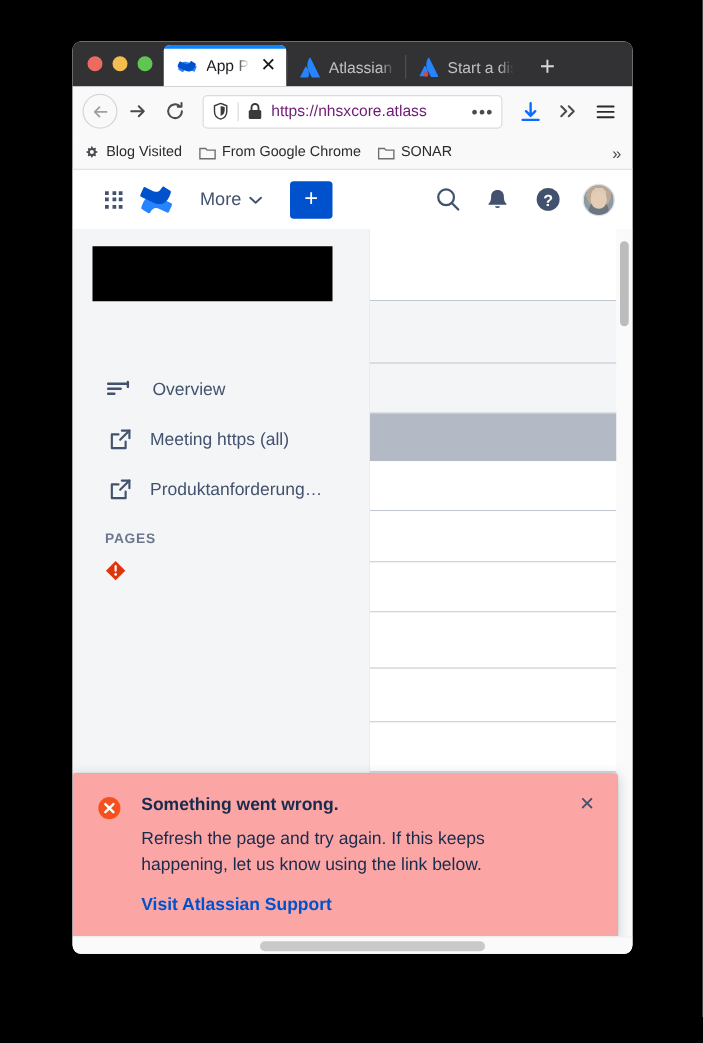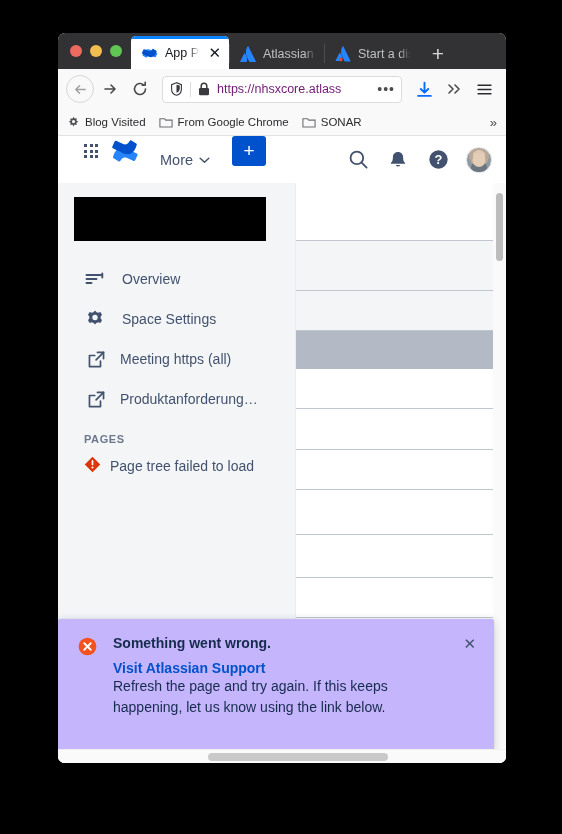--- a/index.html
+++ b/index.html
@@ -157,21 +157,21 @@
     position: relative;
     height: 627px;
     background: #ffffff;
     overflow: hidden;
   }
 
   
   #conf-header {
     height: 47px;
     background: #ffffff;
-    display: flex; 
+    display: flex; align-items: center;
     padding: 0 14px 0 18px;
     gap: 0;
     position: relative;
     z-index: 3;
   }
   #app-switcher { width: 30px; height: 30px; display: flex; align-items: center; justify-content: center; }
   .grid-dots { display: grid; grid-template-columns: repeat(3, 3px); grid-gap: 2.5px; }
   .grid-dots i { width: 3px; height: 3px; background: #42526e; display: block; }
   #conf-logo { width: 34px; height: 30px; display: flex; align-items: center; justify-content: center; margin-left: 2px;}
   #more-menu {
@@ -221,21 +221,21 @@
     flex: none;
     position: relative;
     padding-top: 14px;
   }
   #space-name-redaction {
     position: absolute;
     left: 16px; top: 14px;
     width: 192px; height: 44px;
     background: #000000;
   }
-  #nav-primary { padding-top: 62px; }
+  #nav-primary { padding-top: 94px; }
   .nav-item {
     height: 40px;
     display: flex; align-items: center;
     gap: 16px;
     padding-left: 26px;
     color: #42526e;
     font-size: 14px;
   }
   .nav-item .nav-ico { width: 22px; display: flex; align-items: center; justify-content: center; flex: none; }
   .nav-label { white-space: nowrap; }
@@ -284,21 +284,21 @@
     width: 7px; height: 68px;
     background: #bcbcbc;
     border-radius: 4px;
   }
 
   
   #error-flag {
     position: absolute;
     left: 0px; bottom: 12px;
     width: 436px;
-    background: #c4b5fd;
+    background: #fca5a5;
     border-radius: 3px;
     box-shadow: 0 2px 10px rgba(9,30,66,0.22), 0 0 1px rgba(9,30,66,0.25);
     padding: 16px 18px 20px 20px;
     display: flex;
     gap: 16px;
     z-index: 10;
   }
   #flag-icon { flex: none; margin-top: 2px; }
   #flag-body { flex: 1 1 auto; min-width: 0; }
   #flag-title { font-size: 14px; font-weight: bold; color: #172b4d; margin-bottom: 9px; }
@@ -499,29 +499,20 @@
           <div class="nav-item">
             <span class="nav-ico">
               <svg width="20" height="16" viewBox="0 0 20 16" stroke="#42526e" stroke-width="1.9" stroke-linecap="round">
                 <path d="M1.5 4h15M1.5 8h10M1.5 12h5M17.3 2.5v4"></path>
               </svg>
             </span>
             <span class="nav-label">Overview</span>
           </div>
 
 
-          <div class="nav-item">
-            <span class="nav-ico">
-              <svg width="20" height="20" viewBox="0 0 20 20" fill="#42526e">
-                <path d="M10 1.4 8.4 3.2a7 7 0 0 0-1.5.6L4.6 3l-1.6 2.8 1.4 2a7 7 0 0 0 0 1.5l-1.4 2L4.6 14l2.3-.8c.5.3 1 .5 1.5.6L10 15.6l1.6-1.8c.5-.1 1-.3 1.5-.6l2.3.8 1.6-2.8-1.4-2a7 7 0 0 0 0-1.5l1.4-2L15.4 3l-2.3.8c-.5-.3-1-.5-1.5-.6L10 1.4z"></path>
-                <circle cx="10" cy="8.5" r="2.7" fill="#f4f5f7"></circle>
-              </svg>
-            </span>
-            <span class="nav-label">Space Settings</span>
-          </div>
         </div>
 
 
         <div class="shortcut-item">
           <span class="nav-ico">
             <svg width="19" height="19" viewBox="0 0 20 20" fill="none" stroke="#42526e" stroke-width="1.8" stroke-linecap="round" stroke-linejoin="round">
               <path d="M11 2.6h6.4V9"></path>
                 <path d="M17.4 2.6 9.6 10.4"></path>
               <path d="M14.2 11.8v5.6H2.6V5.8h5.6"></path>
             </svg>
@@ -543,21 +534,20 @@
         <div class="section-head">PAGES</div>
 
         <div id="pages-error">
           <span>
             <svg width="17" height="17" viewBox="0 0 18 18">
               <path d="M9 .8 17.2 9 9 17.2.8 9z" fill="#de350b"></path>
               <rect x="8.1" y="4.3" width="1.8" height="5.6" rx="0.9" fill="#ffffff"></rect>
               <circle cx="9" cy="12.2" r="1.1" fill="#ffffff"></circle>
             </svg>
           </span>
-          <span>Page tree failed to load</span>
         </div>
       </div>
 
       <div id="main-content">
         <div id="content-rows">
             <div class="content-row" style="height: 58px; background: rgb(255, 255, 255);"></div>
             <div class="content-row" style="height: 50px; background: rgb(244, 245, 247);"></div>
             <div class="content-row" style="height: 40px; background: rgb(244, 245, 247);"></div>
             <div class="content-row" style="height: 38px; background: rgb(179, 186, 197); border-bottom: none;"></div>
             <div class="content-row" style="height: 40px; background: rgb(255, 255, 255);"></div>
@@ -575,22 +565,22 @@
 
     <div id="error-flag">
       <span id="flag-icon">
         <svg width="19" height="19" viewBox="0 0 20 20">
           <circle cx="10" cy="10" r="9.3" fill="#f4511e"></circle>
           <path d="M6.6 6.6l6.8 6.8M13.4 6.6l-6.8 6.8" stroke="#ffffff" stroke-width="2" stroke-linecap="round"></path>
         </svg>
       </span>
       <div id="flag-body">
         <div id="flag-title">Something went wrong.</div>
+        <div id="flag-desc">Refresh the page and try again. If this keeps happening, let us know using the link below.</div>
         <div id="flag-link">Visit Atlassian Support</div>
-        <div id="flag-desc">Refresh the page and try again. If this keeps happening, let us know using the link below.</div>
       </div>
       <span id="flag-close">✕</span>
     </div>
 
     <div id="hscrollbar">
       <div id="hscroll-thumb"></div>
     </div>
 
   </div>
 </div>

